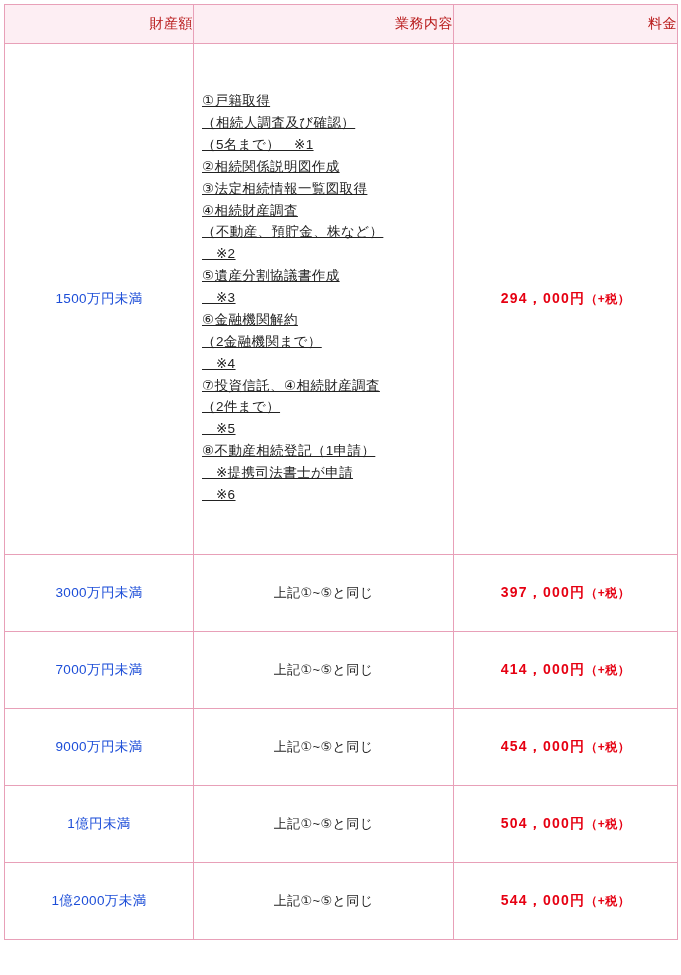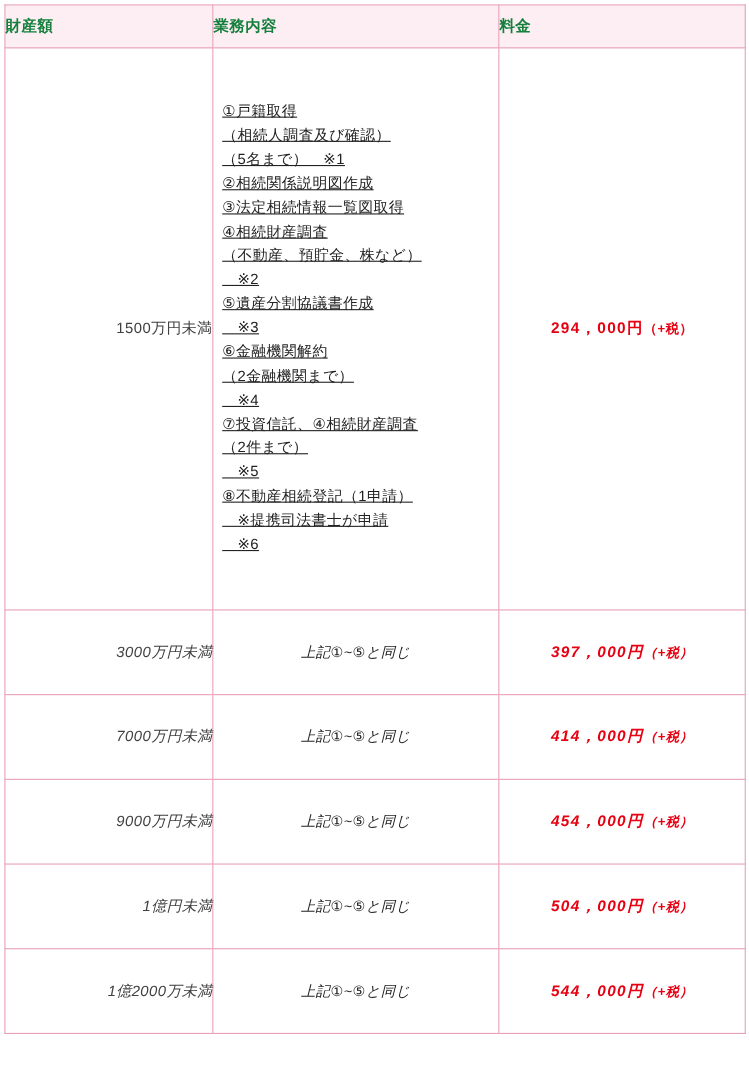--- a/index.html
+++ b/index.html
@@ -37,30 +37,30 @@
 
   
   col.col-asset  { width: 189px; }
   col.col-work   { width: 260px; }
   col.col-fee    { width: 224px; }
 
   thead th {
     background: #fdeef3;
     height: 38px;
     font-size: 14px;
-    font-weight: bold;
-    text-align: left;
-    color: #15803d;
+    font-weight: normal;
+    text-align: right;
+    color: #b91c1c;
     letter-spacing: 0.5px;
   }
 
   td.asset-cell {
-    text-align: right;
+    text-align: center;
     font-size: 13.5px;
-    color: #404040;
+    color: #1d4ed8;
     letter-spacing: 0.4px;
     margin-left: 48px;
   }
 
   td.work-cell {
     text-align: center;
     font-size: 13px;
     color: #222222;
     letter-spacing: 0.4px;
   }
@@ -84,21 +84,21 @@
     font-weight: bold;
     letter-spacing: 1.2px;
   }
 
   td.fee-cell .tax {
     font-size: 12px;
     letter-spacing: 0.5px;
   }
 
   tr.row-main td { height: 492px; }
-  tr.row-small td { height: 76px; font-style: italic; }
+  tr.row-small td { height: 76px; }
 </style>
 </head>
 <body>
 
 <div class="table-wrap">
   <table class="fee-table">
     <colgroup>
       <col class="col-asset">
       <col class="col-work">
       <col class="col-fee">

